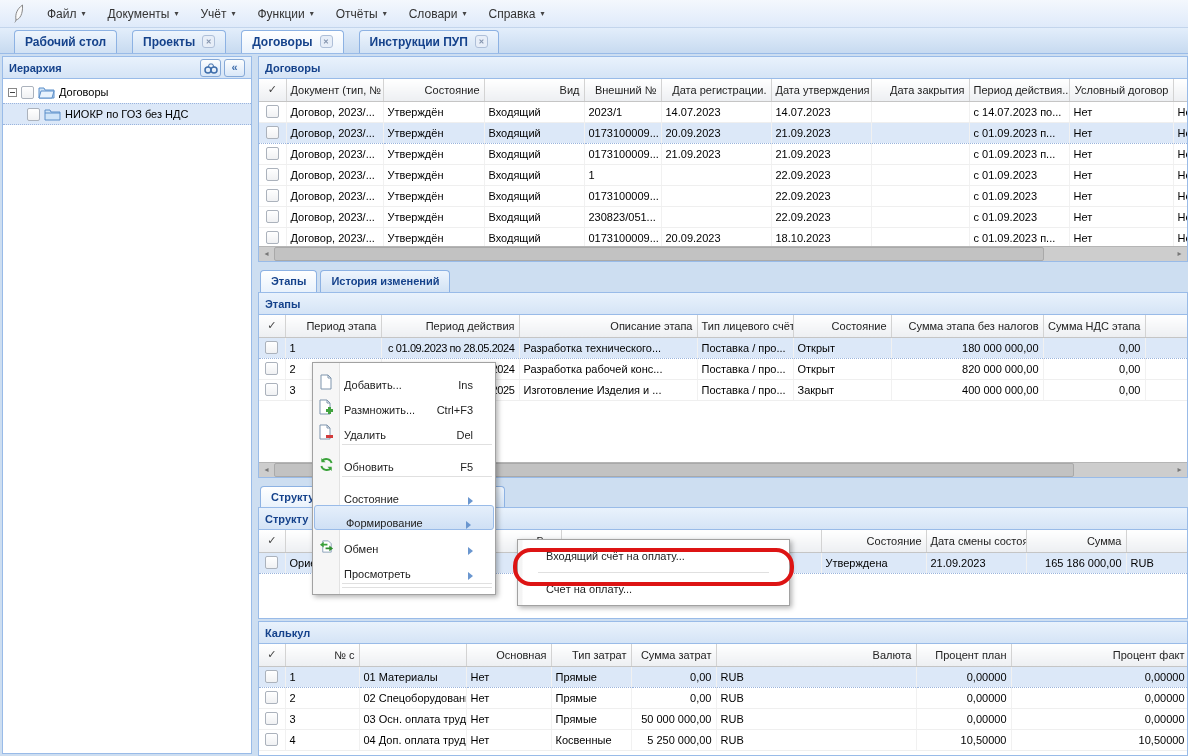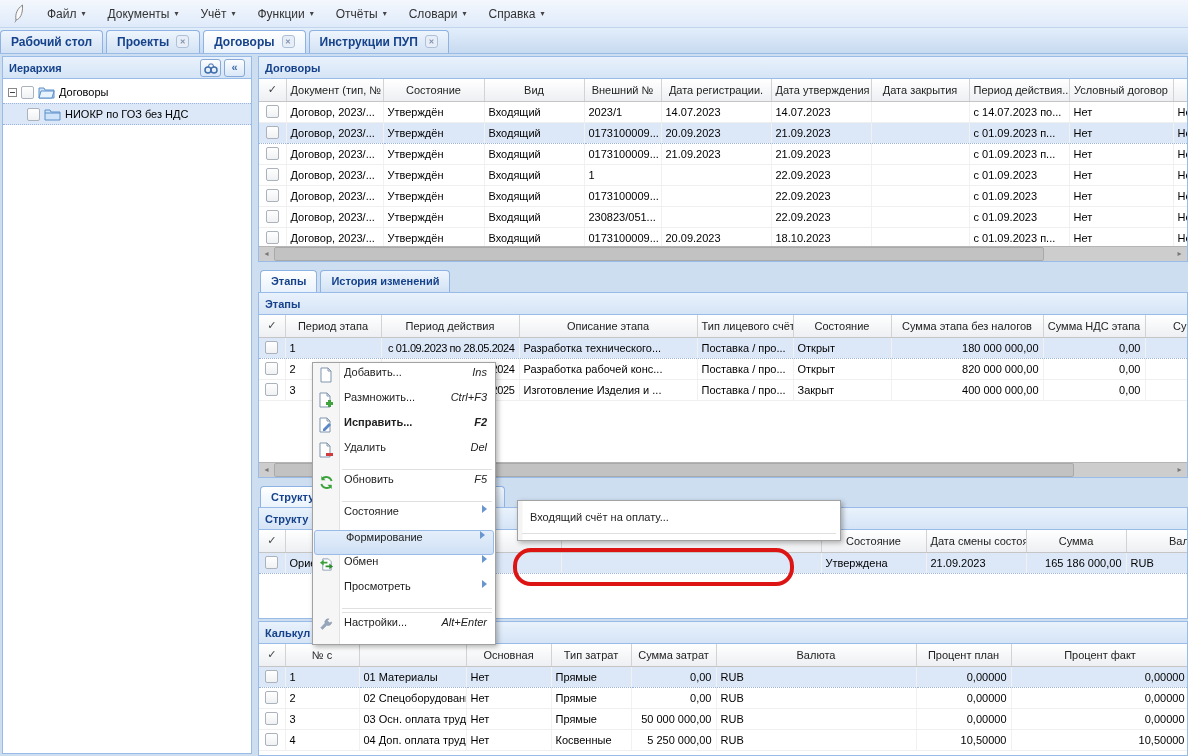--- a/index.html
+++ b/index.html
@@ -11,42 +11,42 @@
   .menubar { position:absolute; top:0; left:0; right:0; height:28px;
     background:linear-gradient(#f4f8fd,#dfeafa); border-bottom:1px solid #c3d5ec;
     display:flex; align-items:center; padding-left:8px; }
   .logo { width:22px; display:flex; align-items:center; justify-content:center; margin-right:6px; }
   .mitem { padding:5px 11px; color:#333; font-size:12px; display:flex; align-items:center; gap:5px; cursor:default; }
   .mcaret { font-size:8px; color:#444; line-height:1; }
 
   
   .tabstrip { position:absolute; top:28px; left:0; right:0; height:26px;
     background:linear-gradient(#e3eefb,#c7daf0); display:flex; align-items:flex-end;
-    padding-left:0; gap:3px; border-bottom:1px solid #99bbe8; }
+    padding-left:14px; gap:15px; border-bottom:1px solid #99bbe8; }
   .tab { height:23px; border:1px solid #8db2e3; border-bottom:none; border-radius:4px 4px 0 0;
     background:linear-gradient(#eef5fd,#d2e2f4); padding:4px 10px 0 10px; color:#15428b;
     font-weight:bold; font-size:12px; display:flex; gap:7px; align-items:flex-start; }
   .tab.active { background:linear-gradient(#ffffff,#e9f2fc); }
   .tab .close { width:13px; height:13px; border:1px solid #aebfd8; border-radius:3px;
     background:#e7eef8; color:#8494ad; font-size:7px; line-height:11px; text-align:center; }
   .subtabs { position:absolute; display:flex; gap:3px; align-items:flex-end; height:24px; }
   .subtabs .tab { font-size:11px; height:22px; padding-top:4px; }
   .tab-sliver { width:74px; }
 
   
   .sidepanel, .panel { position:absolute; background:#fff; border:1px solid #99bbe8; overflow:hidden; }
   .panel-hd { height:22px; background:linear-gradient(#e9f2fc,#d5e4f6); border-bottom:1px solid #99bbe8;
     color:#15428b; font-weight:bold; padding:4px 6px; display:flex; align-items:center; }
   .panel-hd .sp { flex:1; }
   .hbtn { width:21px; height:18px; border:1px solid #86a9d7; border-radius:3px; margin-left:3px;
     background:linear-gradient(#fdfefe,#d9e7f8); display:flex; align-items:center; justify-content:center;
     color:#3f6eab; font-size:11px; line-height:1; }
   .grid { border-collapse:collapse; table-layout:fixed; }
   .grid th { height:22px; background:linear-gradient(#ffffff,#edeff2); border-right:1px solid #d3d3d3;
-    border-bottom:1px solid #c5c5c5; font-weight:normal; text-align:center; padding:0 4px; color:#222;
+    border-bottom:1px solid #c5c5c5; font-weight:normal; text-align:right; padding:0 4px; color:#222;
     overflow:hidden; white-space:nowrap; }
   .grid td { height:21px; border-bottom:1px solid #efefef; border-right:1px solid #f1f1f1;
     padding:0 4px; white-space:nowrap; overflow:hidden; }
   .grid tr.sel td { background:#dce8f8; border-top:1px dotted #9ab4dd; border-bottom:1px dotted #9ab4dd; }
   .cbh { text-align:center !important; color:#444 !important; }
   .cbc { text-align:center; }
   .cb { display:inline-block; width:13px; height:13px; border:1px solid #abb2bc; border-radius:2px;
     background:linear-gradient(#ffffff,#f0f1f3); vertical-align:middle; }
   .ral { text-align:right; }
   .tight { letter-spacing:-0.4px; }
@@ -61,34 +61,34 @@
   
   .tree { padding-top:2px; }
   .trow { height:22px; display:flex; align-items:center; gap:4px; padding-left:5px; }
   .trow.sel { background:#dce8f8; border-top:1px dotted #9ab4dd; border-bottom:1px dotted #9ab4dd; }
   .trow.child { padding-left:24px; }
 
   
   .cmenu { position:absolute; left:312px; top:362px; width:184px; z-index:10;
     background:linear-gradient(to right,#f6f6f6 0,#f6f6f6 26px,#e2e2e2 26px,#e2e2e2 27px,#ffffff 27px);
     border:1px solid #a2a2a2; box-shadow:2px 2px 5px rgba(0,0,0,.3); padding:3px 0; }
-  .ci { height:25px; display:flex; align-items:flex-start; padding:0 8px 0 3px; position:relative; }
+  .ci { height:25px; display:flex; align-items:flex-end; padding:0 22px 0 3px; position:relative; }
   .ci .mi-icon { width:20px; height:18px; margin-right:8px; flex:none; display:flex; align-items:center; justify-content:center; }
   .ci .mi-label { flex:1; color:#222; white-space:nowrap; overflow:hidden; }
-  .ci .mi-short { color:#222; margin-left:8px;font-style:italic; }
+  .ci .mi-short { color:#222; margin-left:8px; }
   .ci.bold .mi-label, .ci.bold .mi-short { font-weight:bold; }
   .ci.hover { background:linear-gradient(#e5effb,#cfe0f5); border:1px solid #99bbe8; border-radius:3px; margin:0 1px; }
   .mi-arrow { width:0; height:0; border-top:4px solid transparent; border-bottom:4px solid transparent;
     border-left:5px solid #6a96cf; margin-left:6px; }
   .csep { height:1px; background:#e0e0e0; margin:3px 3px 3px 29px; }
 
   
-  .smenu { position:absolute; left:517px; top:500px; width:324px; z-index:11;
+  .smenu { position:absolute; left:517px; top:539px; width:273px; z-index:11;
     background:linear-gradient(to right,#f4f4f4 0,#f4f4f4 4px,#ffffff 5px);
-    border:1px solid #a2a2a2; box-shadow:2px 2px 5px rgba(0,0,0,.3); padding:3px 0; }
+    border:1px solid #a2a2a2; box-shadow:2px 2px 5px rgba(0,0,0,.3); padding:3px 16px; }
   .si { height:26px; display:flex; align-items:center; padding:0 8px 0 12px; color:#222; white-space:nowrap; overflow:hidden; }
   .ssep { height:1px; background:#e0e0e0; margin:3px 4px; }
 
   
   .red-oval { position:absolute; left:513px; top:548px; width:281px; height:38px;
     border:4px solid #dd1414; border-radius:18px; z-index:20; pointer-events:none; }
 </style>
 </head>
 <body>
 
@@ -543,31 +543,20 @@
           <svg width="16" height="16" viewBox="0 0 16 16">
             <path d="M2 1h7l3 3v11H2z" fill="#fff" stroke="#7e95ad"></path>
             <path d="M9 1v3h3" fill="none" stroke="#7e95ad"></path>
             <rect x="8" y="10" width="7" height="3" fill="#41a33f"></rect>
             <rect x="10" y="8" width="3" height="7" fill="#41a33f"></rect>
           </svg>
         </span>
       <span class="mi-label">Размножить...</span>
         <span class="mi-short">Ctrl+F3</span>
     </div>
-    <div class="ci bold">
-      <span class="mi-icon">
-          <svg width="16" height="16" viewBox="0 0 16 16">
-            <path d="M2 1h7l3 3v11H2z" fill="#fff" stroke="#7e95ad"></path>
-            <path d="M9 1v3h3" fill="none" stroke="#7e95ad"></path>
-            <path d="M5 12l6-6 2 2-6 6H5z" fill="#5b87c9"></path>
-          </svg>
-        </span>
-      <span class="mi-label">Исправить...</span>
-        <span class="mi-short">F2</span>
-    </div>
     <div class="ci">
       <span class="mi-icon">
           <svg width="16" height="16" viewBox="0 0 16 16">
             <path d="M2 1h7l3 3v11H2z" fill="#fff" stroke="#7e95ad"></path>
             <path d="M9 1v3h3" fill="none" stroke="#7e95ad"></path>
             <rect x="8" y="11" width="7" height="3" fill="#d23b3b"></rect>
           </svg>
         </span>
       <span class="mi-label">Удалить</span>
         <span class="mi-short">Del</span>
@@ -607,33 +596,27 @@
       <span class="mi-label">Обмен</span>
         <span class="mi-arrow"></span>
     </div>
     <div class="ci">
       <span class="mi-icon"></span>
         <span class="mi-label">Просмотреть</span>
         <span class="mi-arrow"></span>
     </div>
     <div class="csep"></div>
     <div class="csep"></div>
-    <div class="ci">
-      <span class="mi-icon">
-          <svg width="14" height="14" viewBox="0 0 16 16">
-            <path d="M14.5 4.5a4 4 0 0 1-5.6 3.7L4 13l-2-2 4.8-4.9A4 4 0 0 1 11.5 1l-2 2 2.5 2.5z" fill="#98a6bb" stroke="#7c8ca3" stroke-width=".5"></path>
-          </svg>
-        </span>
-      <span class="mi-label">Настройки...</span>
-        <span class="mi-short">Alt+Enter</span>
-    </div>
   </div>
 
   <div class="smenu">
     <div class="si">
         <span>Входящий счёт на оплату...</span>
       </div>
     <div class="ssep"></div>
+    <div class="si">
+        <span>Счёт на оплату...</span>
+      </div>
   </div>
 
   <div class="red-oval"></div>
 
 </div>
 
 </body></html>

